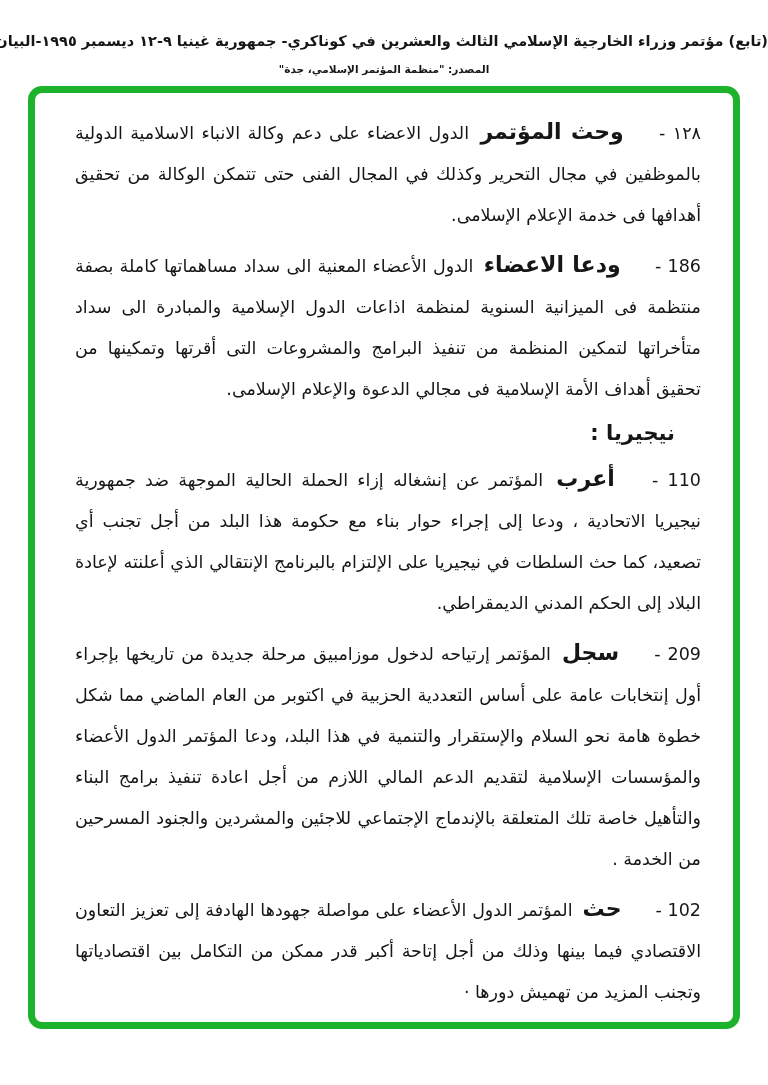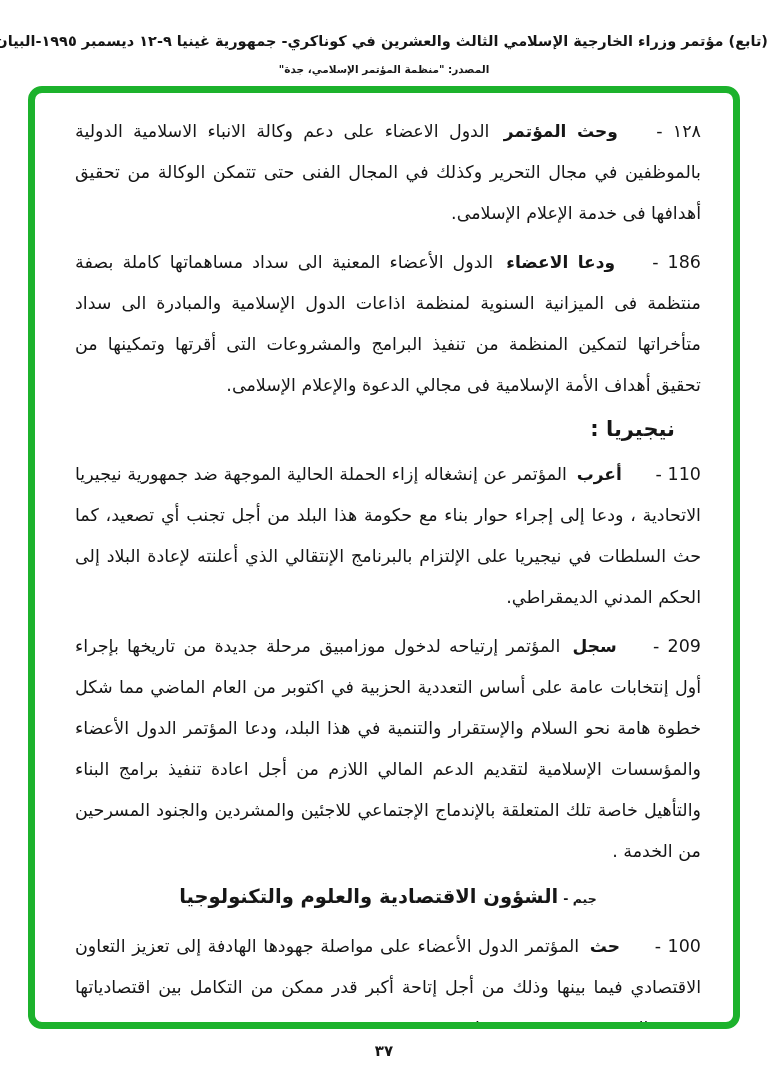--- a/index.html
+++ b/index.html
@@ -54,21 +54,21 @@
     text-align: justify;
     margin: 0 0 8px 0;
   }
   .para .num {
     font-weight: normal;
     margin-left: 28px;
     white-space: nowrap;
   }
   .para .lead {
     font-weight: bold;
-    font-size: 17px;
+    font-size: 22px;
     margin-left: 4px;
   }
   .country-heading {
     font-size: 21px;
     font-weight: bold;
     text-align: right;
     line-height: 30px;
     margin: 6px 26px 10px 0;
   }
   .section-heading {
@@ -125,28 +125,23 @@
       <span class="body-text">المؤتمر عن إنشغاله إزاء الحملة الحالية الموجهة ضد جمهورية نيجيريا الاتحادية ، ودعا إلى إجراء حوار بناء مع حكومة هذا البلد من أجل تجنب أي تصعيد، كما حث السلطات في نيجيريا على الإلتزام بالبرنامج الإنتقالي الذي أعلنته لإعادة البلاد إلى الحكم المدني الديمقراطي.</span>
     </p>
 
 
     <p class="para">
       <span class="num">209 -</span>
       <span class="lead">سجل</span>
       <span class="body-text">المؤتمر إرتياحه لدخول موزامبيق مرحلة جديدة من تاريخها بإجراء أول إنتخابات عامة على أساس التعددية الحزبية في اكتوبر من العام الماضي مما شكل خطوة هامة نحو السلام والإستقرار والتنمية في هذا البلد، ودعا المؤتمر الدول الأعضاء والمؤسسات الإسلامية لتقديم الدعم المالي اللازم من أجل اعادة تنفيذ برامج البناء والتأهيل خاصة تلك المتعلقة بالإندماج الإجتماعي للاجئين والمشردين والجنود المسرحين من الخدمة .</span>
     </p>
 
-    <div class="section-heading">
-      <span class="prefix">جيم -</span>
-      <span class="title">الشؤون الاقتصادية والعلوم والتكنولوجيا</span>
-    </div>
 
     <p class="para">
-      <span class="num">100 -</span>
+      <span class="num">102 -</span>
       <span class="lead">حث</span>
       <span class="body-text">المؤتمر الدول الأعضاء على مواصلة جهودها الهادفة إلى تعزيز التعاون الاقتصادي فيما بينها وذلك من أجل إتاحة أكبر قدر ممكن من التكامل بين اقتصادياتها وتجنب المزيد من تهميش دورها ·</span>
     </p>
 
   </div>
 
-  <div class="page-number">٣٧</div>
 
 </div>
 
 </body></html>

